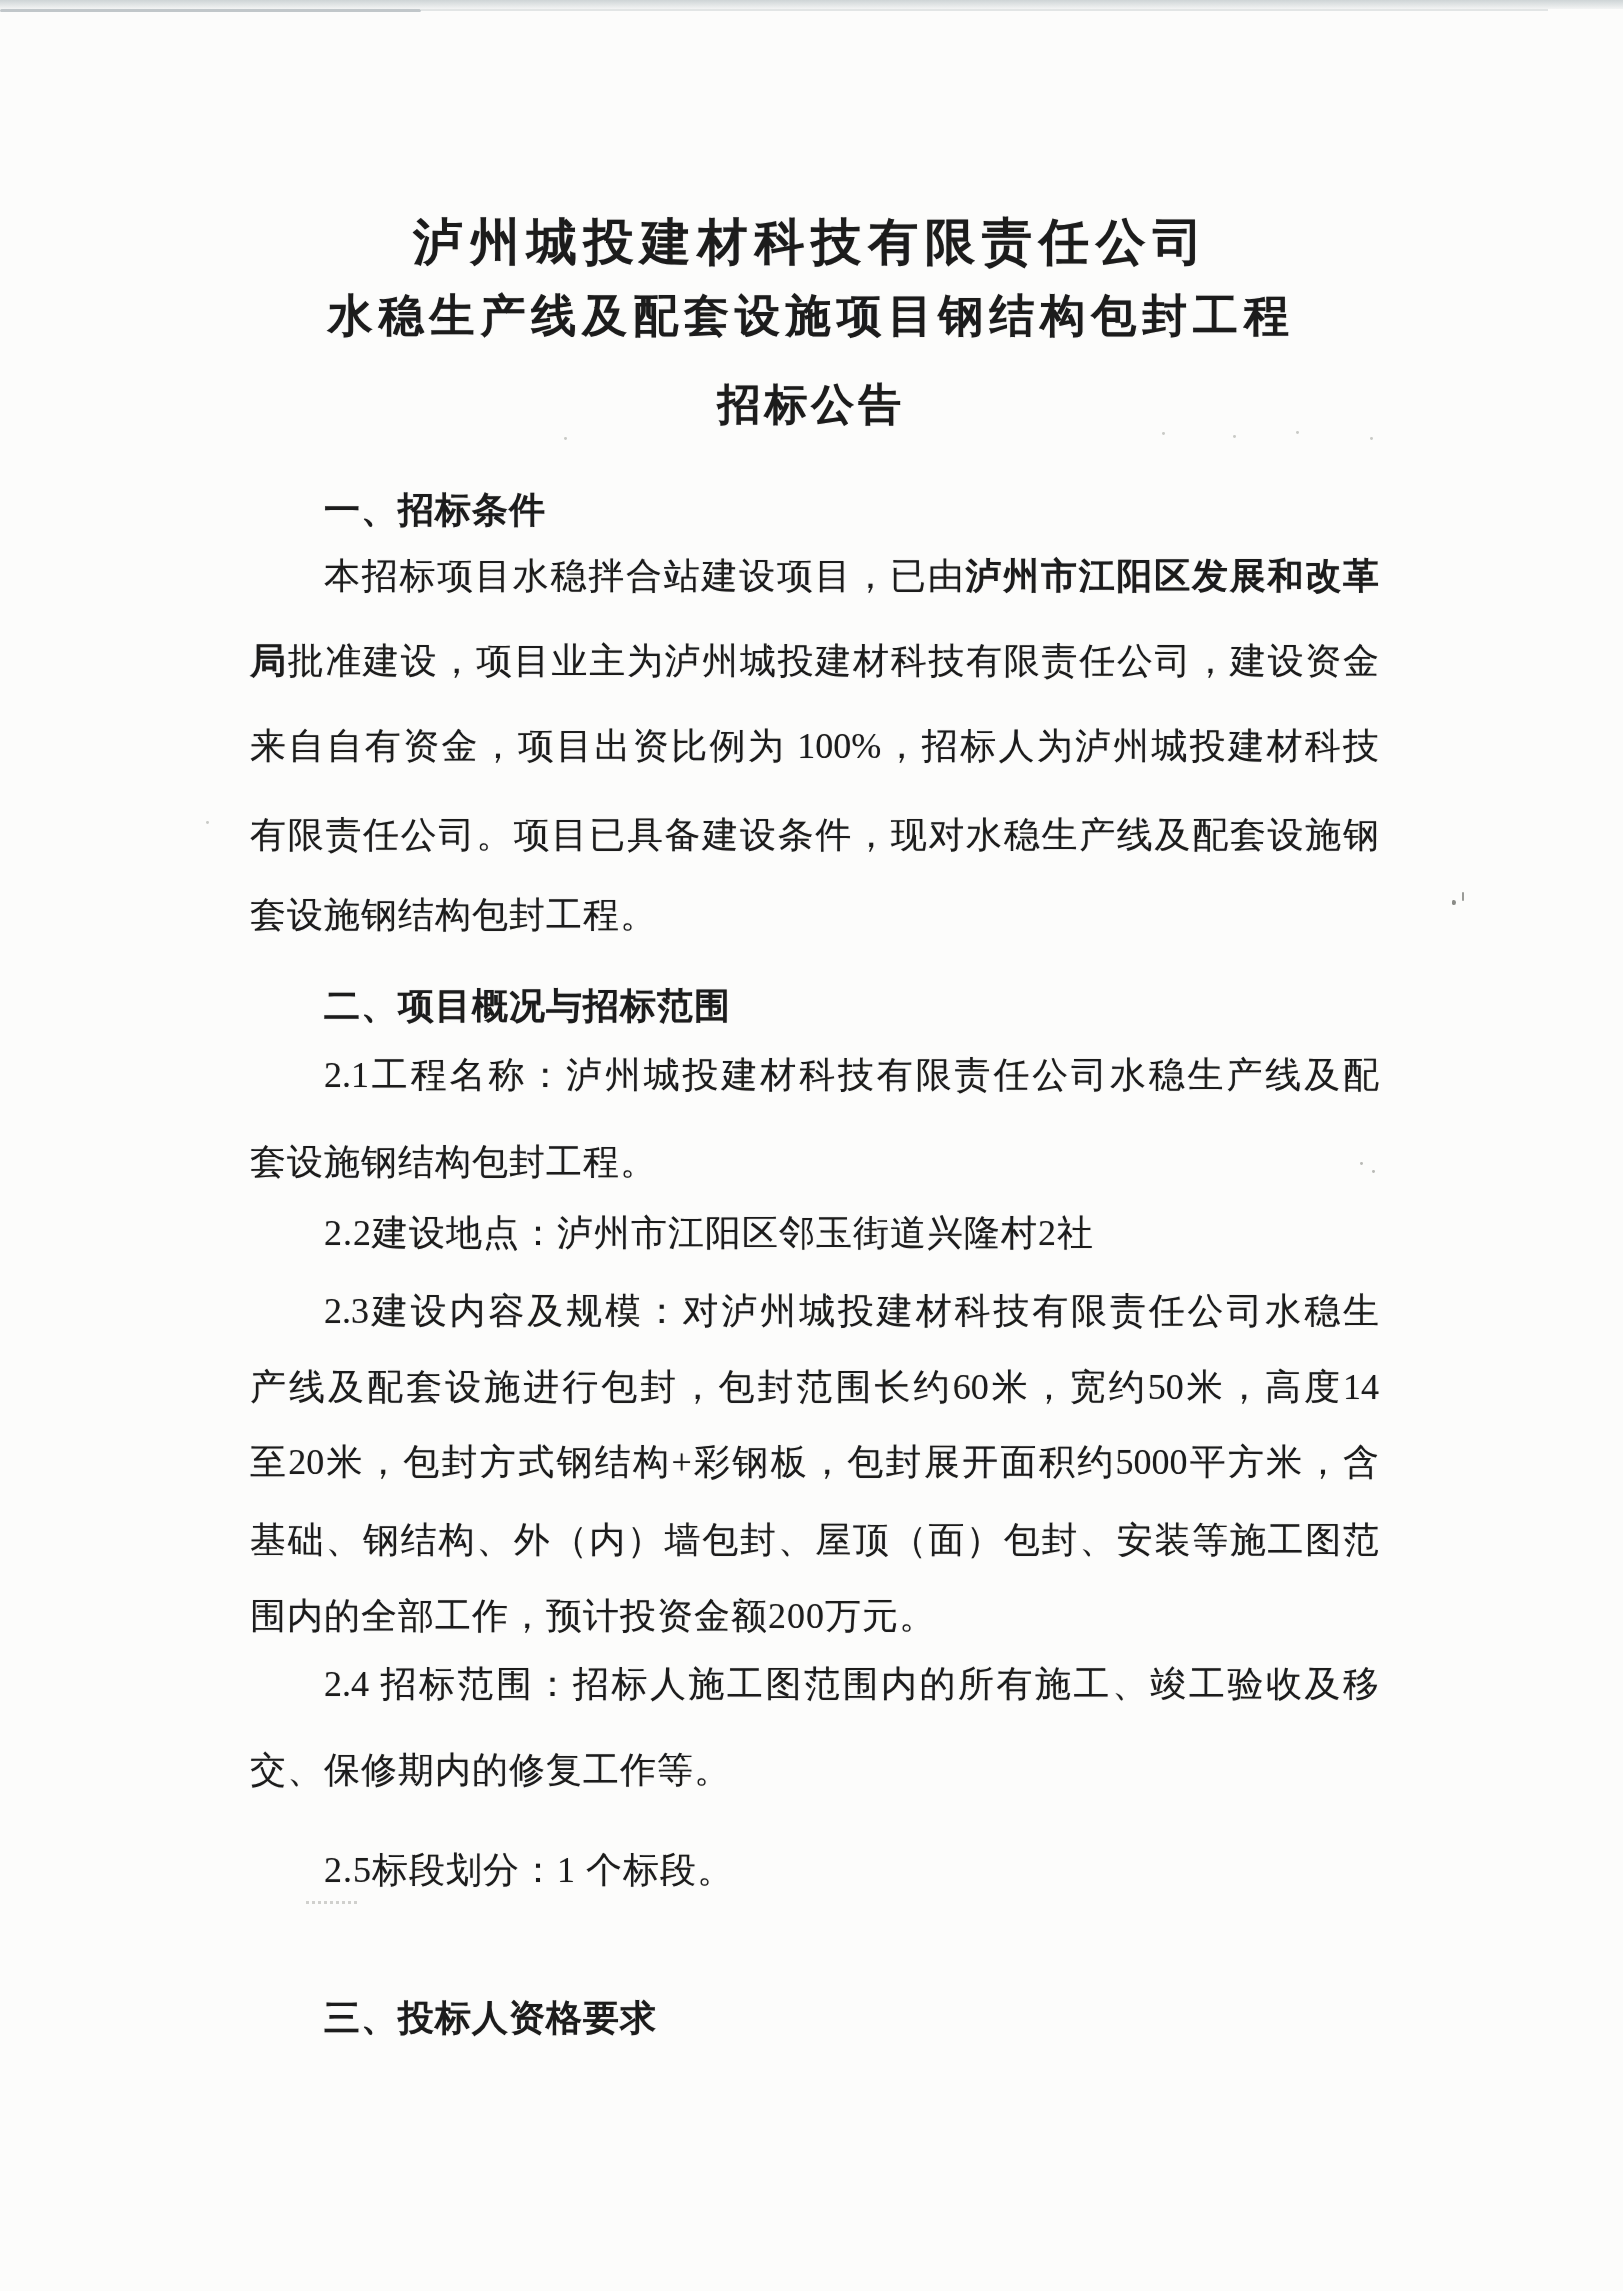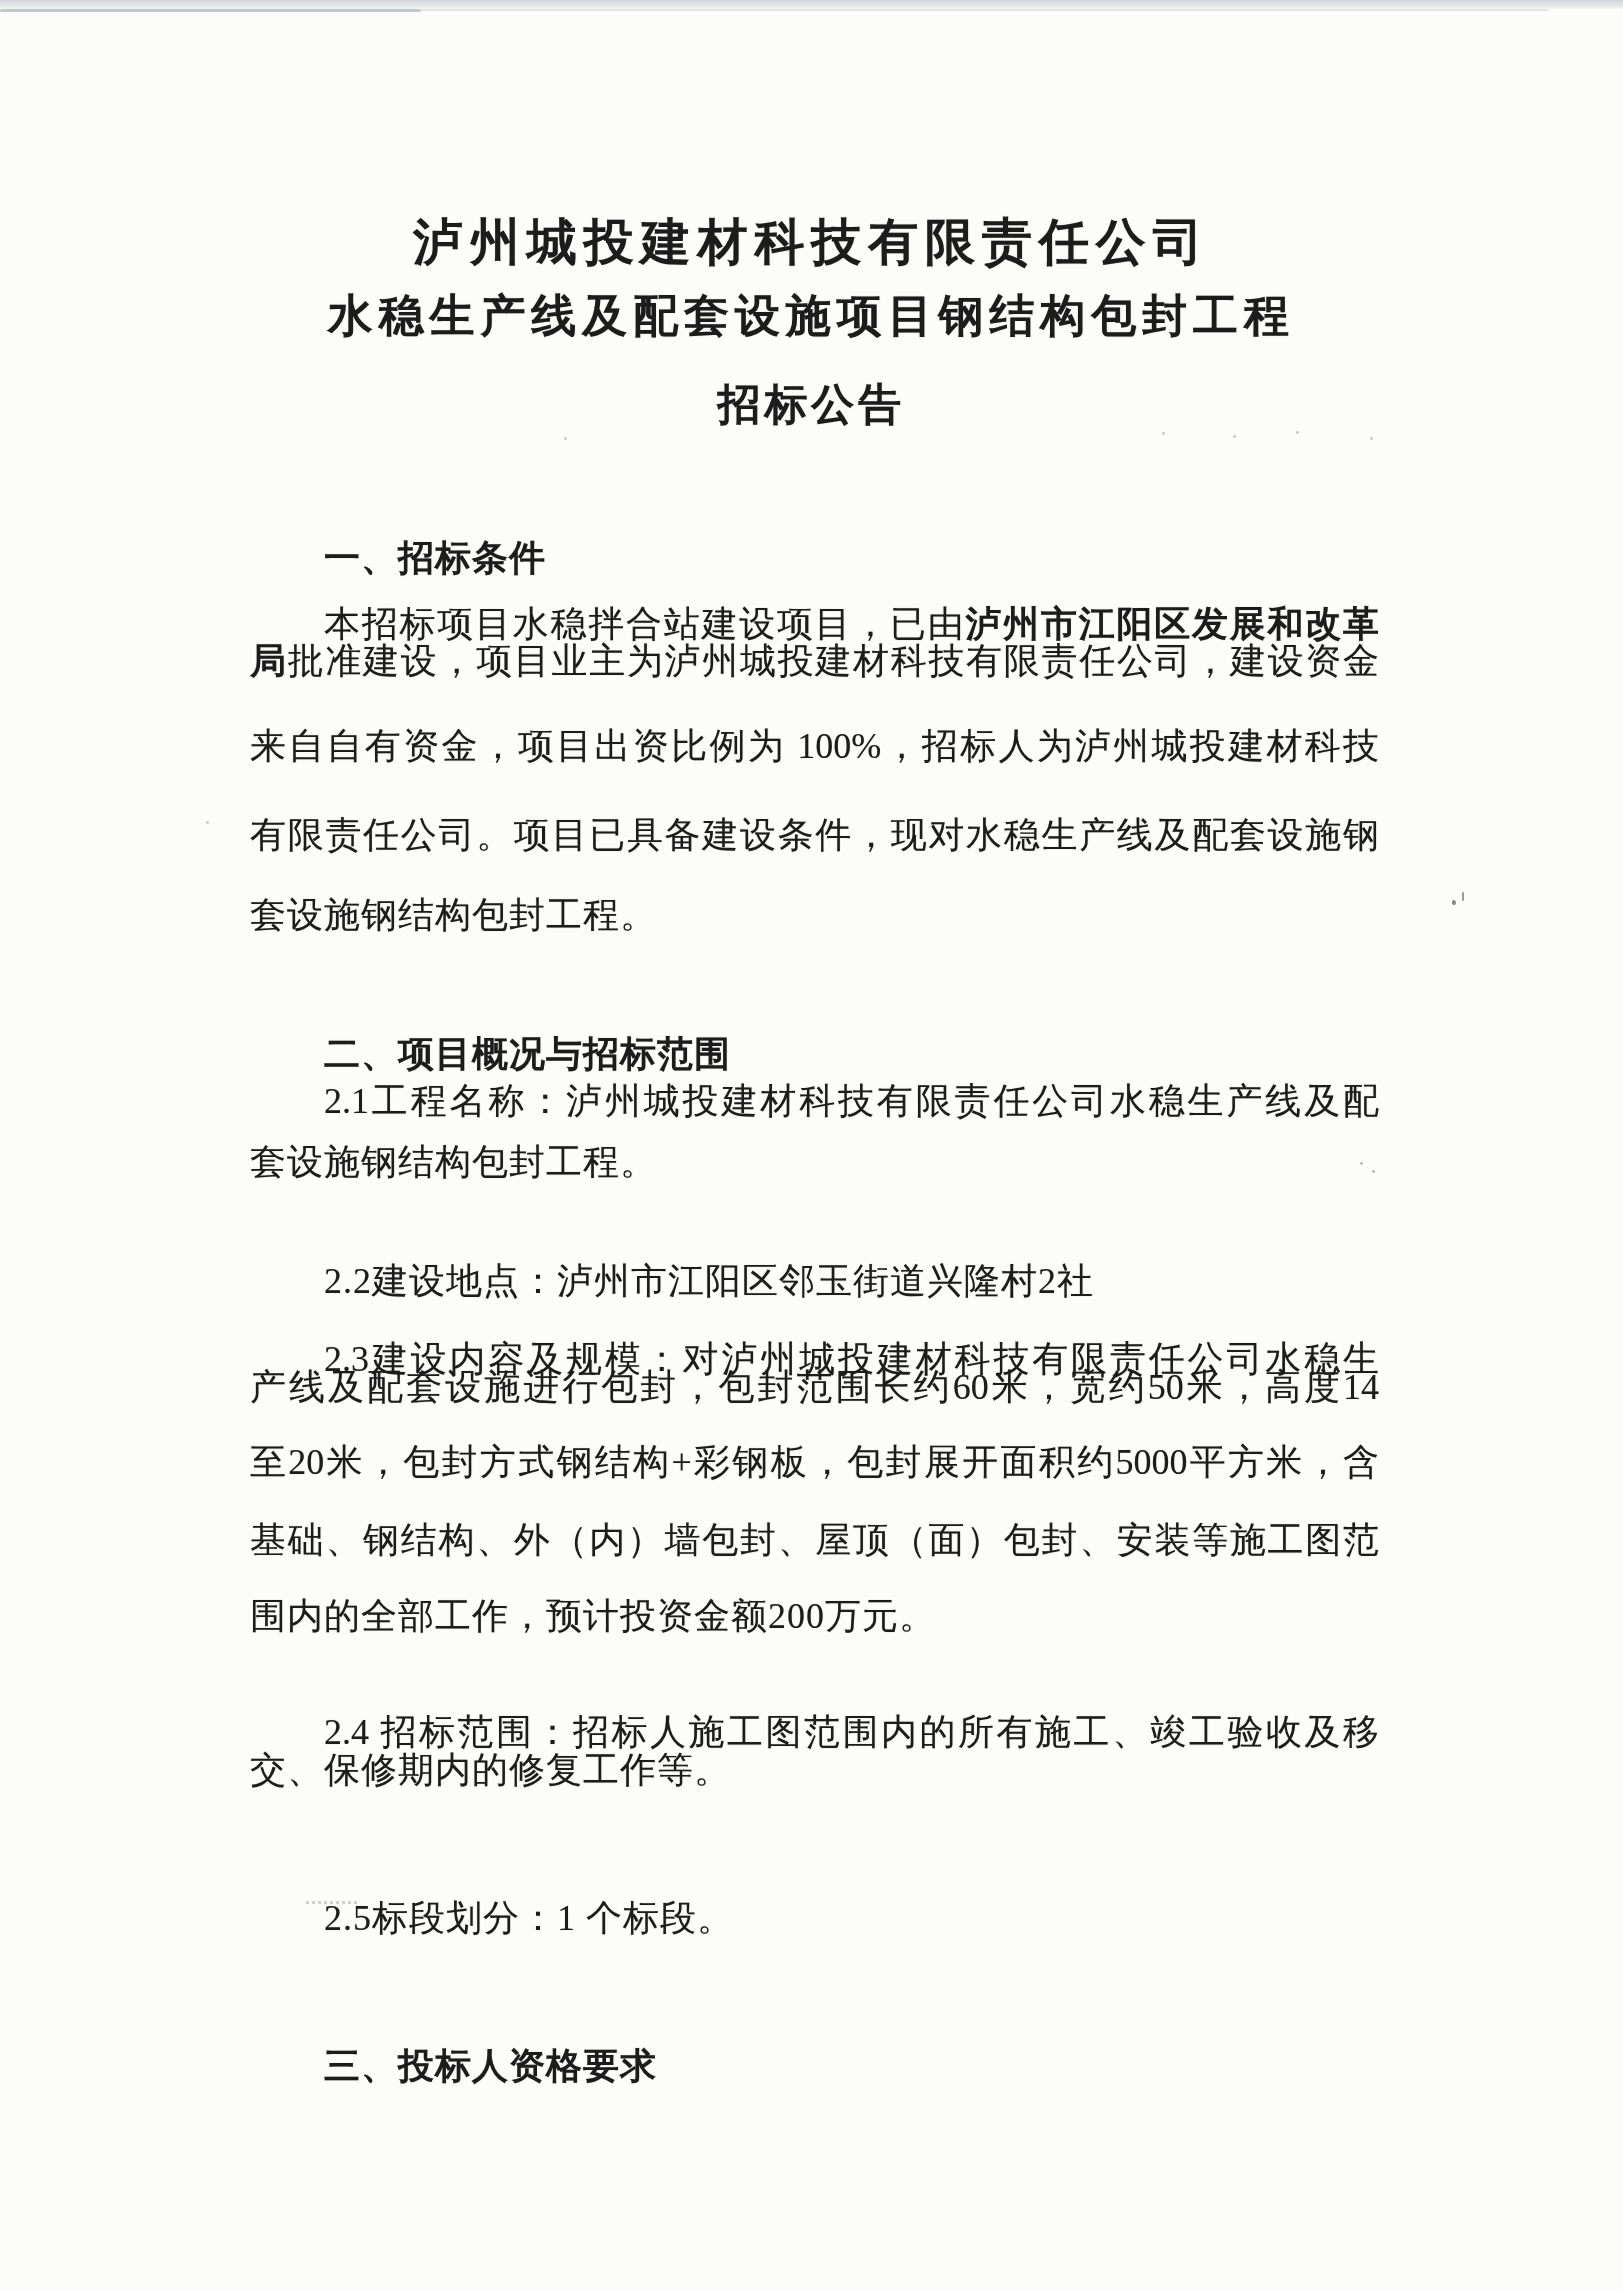--- a/index.html
+++ b/index.html
@@ -21,21 +21,21 @@
   .t1{top:214px;font-size:50px;letter-spacing:6.9px;}
   .t2{top:291px;font-size:45px;letter-spacing:5.9px;font-family:Liberation Serif, serif;}
   .t3{top:380px;font-size:43px;letter-spacing:3.9px;}
   
   .l{
     position:absolute;left:250px;width:1129px;
     font-size:36px;line-height:47px;
     white-space:nowrap;text-align:left;
     letter-spacing:1px;
   }
-  .ind{text-indent:74px;margin-top:48px;}
+  .ind{text-indent:74px;}
   .j{white-space:normal;text-align:justify;text-align-last:justify;letter-spacing:0;}
   .b{font-weight:bold;}
   
   .scan-top{
     position:absolute;top:0;left:0;width:1623px;height:8.8px;
     background:linear-gradient(to bottom,#c9d0d2,#f2f3f3);
     opacity:.9;
   }
   .scan-top-line{
     position:absolute;top:8.8px;left:0;width:421px;height:2.9px;
@@ -69,21 +69,21 @@
   <div class="l ind b" style="top:487px">一、招标条件</div>
 
   <div class="l ind j" style="top:553px"><span>本招标项目水稳拌合站建设项目，已由</span><span class="b">泸州市江阳区发展和改革</span></div>
   <div class="l j" style="top:638px"><span class="b">局</span><span>批准建设，项目业主为泸州城投建材科技有限责任公司，建设资金</span></div>
   <div class="l j" style="top:723px">来自自有资金，项目出资比例为 100%，招标人为泸州城投建材科技</div>
   <div class="l j" style="top:812px">有限责任公司。项目已具备建设条件，现对水稳生产线及配套设施钢</div>
   <div class="l" style="top:892px">套设施钢结构包封工程。</div>
 
   <div class="l ind b" style="top:983px">二、项目概况与招标范围</div>
 
-  <div class="l ind j" style="top:1030px">2.1工程名称：泸州城投建材科技有限责任公司水稳生产线及配</div>
+  <div class="l ind j" style="top:1052px">2.1工程名称：泸州城投建材科技有限责任公司水稳生产线及配</div>
   <div class="l" style="top:1139px">套设施钢结构包封工程。</div>
 
   <div class="l ind" style="top:1210px">2.2建设地点：泸州市江阳区邻玉街道兴隆村2社</div>
 
   <div class="l ind j" style="top:1288px">2.3建设内容及规模：对泸州城投建材科技有限责任公司水稳生</div>
   <div class="l j" style="top:1364px">产线及配套设施进行包封，包封范围长约60米，宽约50米，高度14</div>
   <div class="l j" style="top:1439px">至20米，包封方式钢结构+彩钢板，包封展开面积约5000平方米，含</div>
   <div class="l j" style="top:1517px">基础、钢结构、外（内）墙包封、屋顶（面）包封、安装等施工图范</div>
   <div class="l" style="top:1593px">围内的全部工作，预计投资金额200万元。</div>
 

